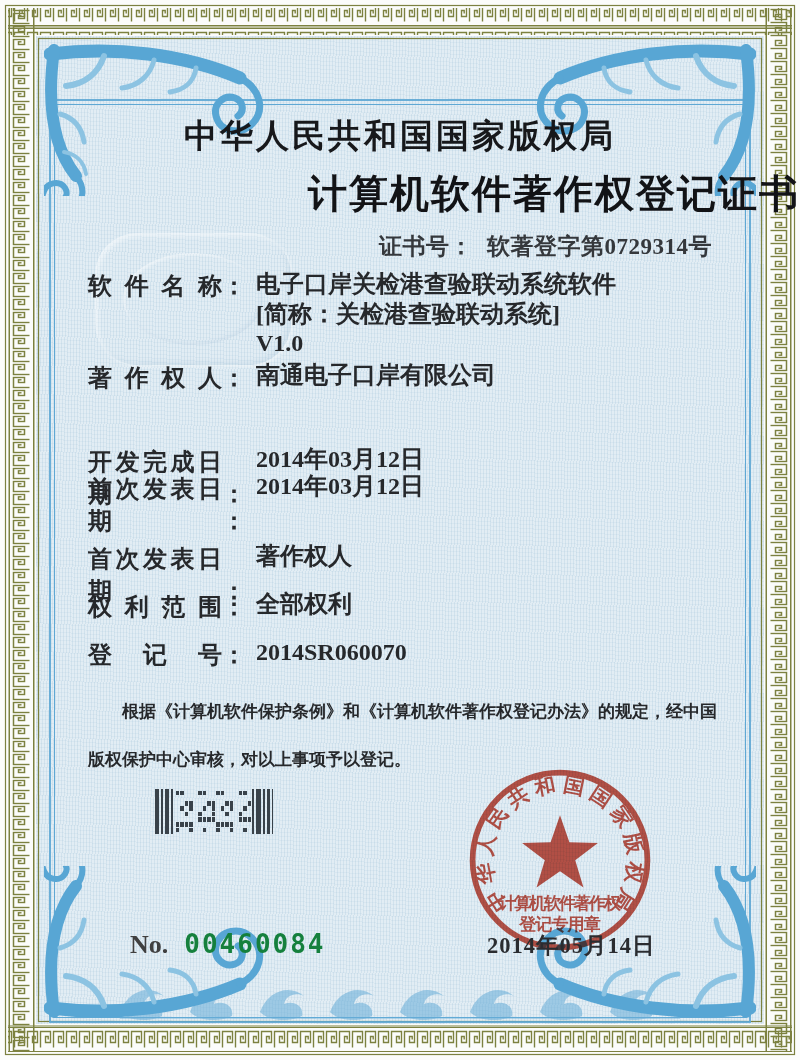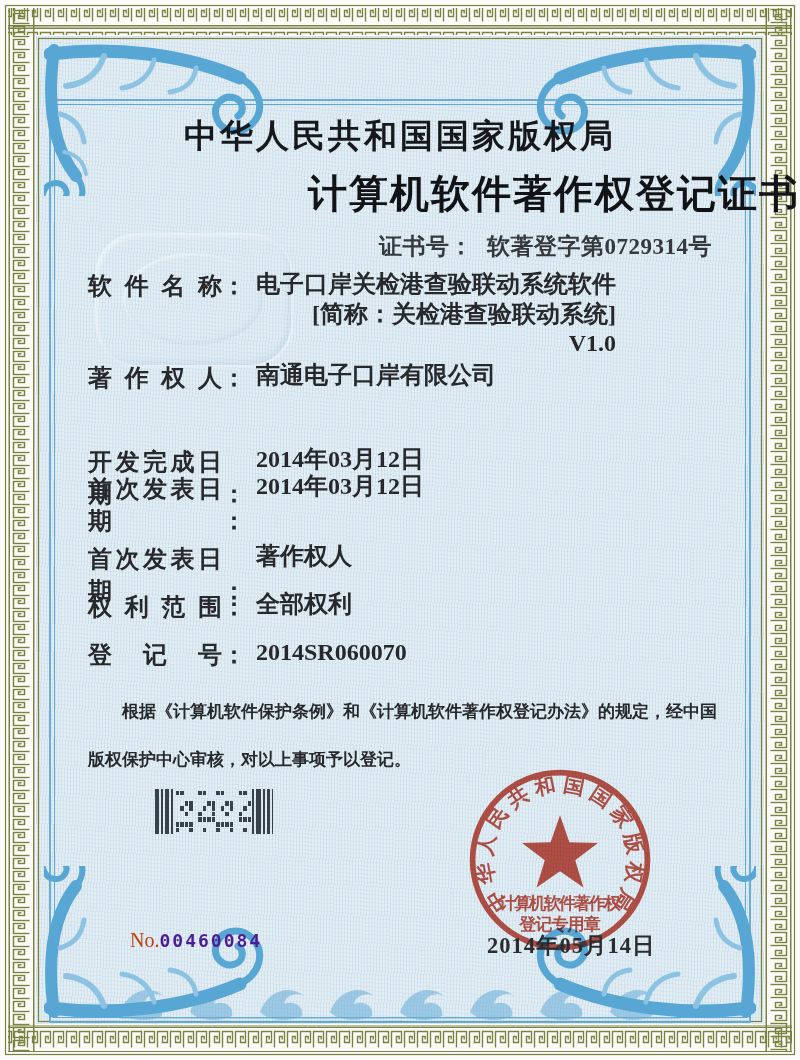--- a/index.html
+++ b/index.html
@@ -49,39 +49,39 @@
   }
   .cert-no{
     position:absolute;right:88px;top:231px;font-size:23px;color:#35383c;
     font-weight:600;letter-spacing:.5px;
   }
   .cert-no .lbl{margin-right:14px;}
   .field-row{position:absolute;left:88px;display:flex;font-size:24px;font-weight:600;color:#26282b;}
   .flabel-text{display:inline-block;width:134px;text-align:justify;text-align-last:justify;}
   .fcolon{display:inline-block;width:24px;}
   .fvals{margin-left:10px;}
-  .fvals div{line-height:29.5px;text-align:right;}
+  .fvals div{line-height:29.5px;}
   .fvals .single{line-height:26px;}
   .statement{
     position:absolute;left:88px;top:688px;width:638px;
     font-size:17px;line-height:48px;text-indent:2em;color:#26282b;font-weight:600;
   }
   .barcode{position:absolute;left:155px;top:789px;width:118px;height:45px;}
   
   .seal{position:absolute;left:465px;top:765px;width:190px;height:190px;z-index:4;
         opacity:.93;mix-blend-mode:multiply;}
   .issue-date{
     position:absolute;left:487px;top:930px;font-size:22.5px;letter-spacing:1px;
     color:#2a2c30;font-weight:700;z-index:6;
   }
   .serial{position:absolute;left:130px;top:929px;z-index:6;}
-  .serial .no-lbl{font-size:20px;color:#c2410c;font-weight:400;}
+  .serial .no-lbl{font-size:26px;color:#404040;font-weight:700;}
   .serial .no-val{
     font-family:"DejaVu Sans Mono","Liberation Mono",monospace;
-    font-size:18px;color:#4c1d95;letter-spacing:2px;font-weight:600;
+    font-size:26px;color:#15803d;letter-spacing:2px;margin-left:16px;font-weight:600;
   }
 </style>
 </head>
 <body>
 
 <div class="paper-texture"></div>
 
 <div class="emboss">
     <div class="inner"></div>
   </div>

